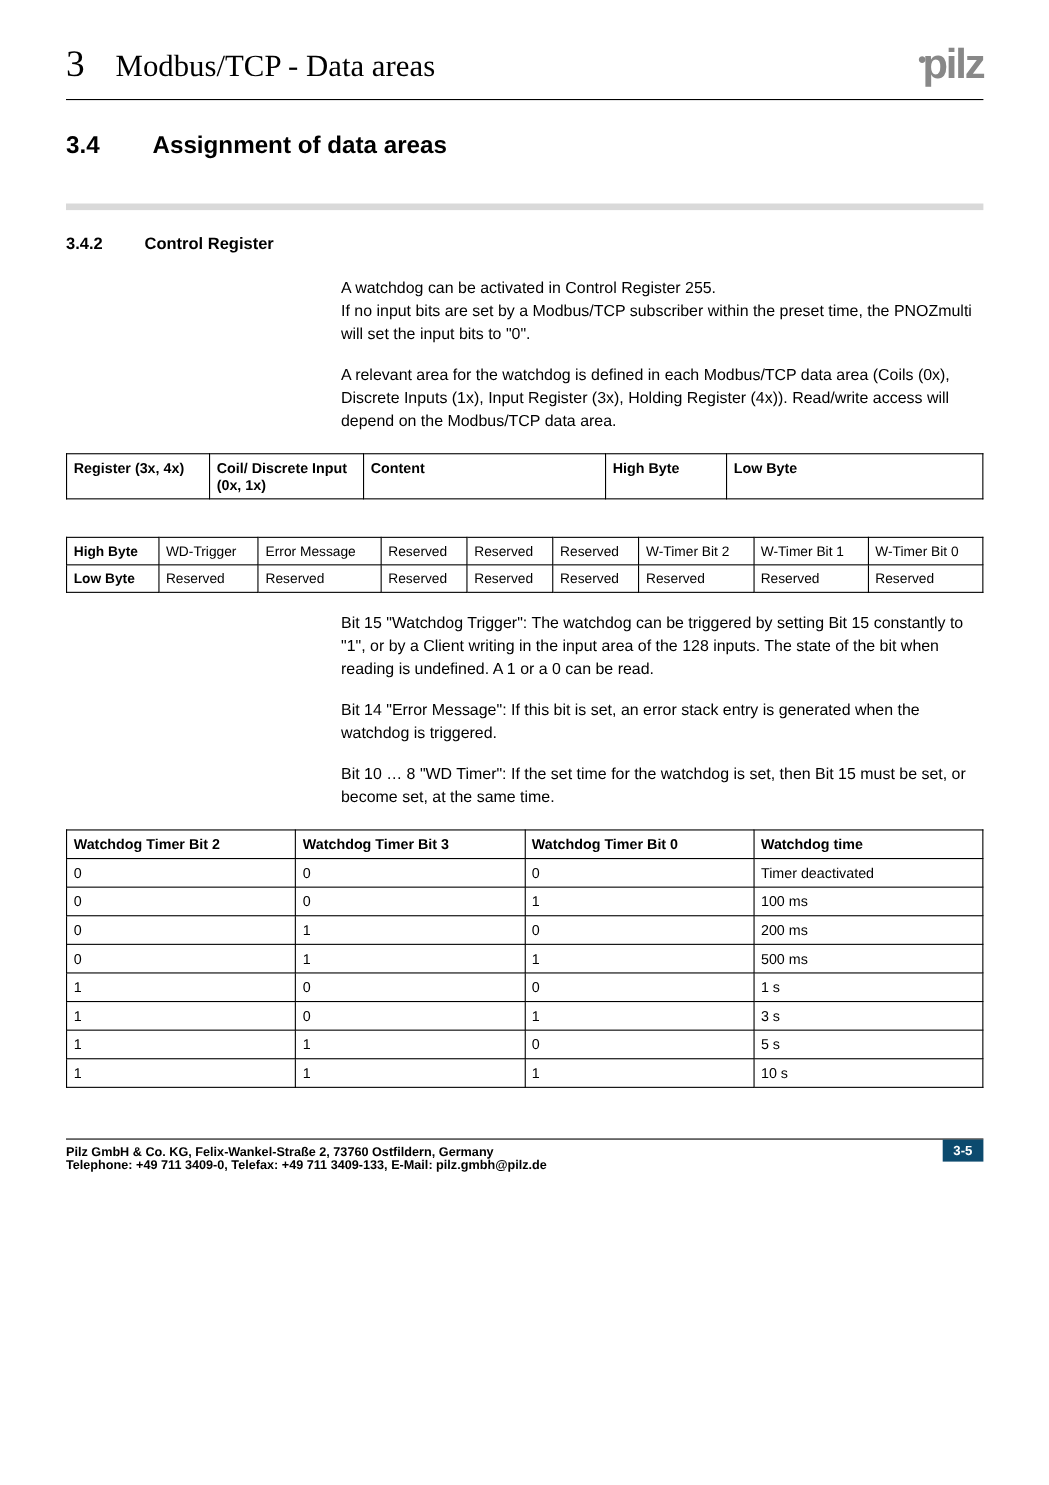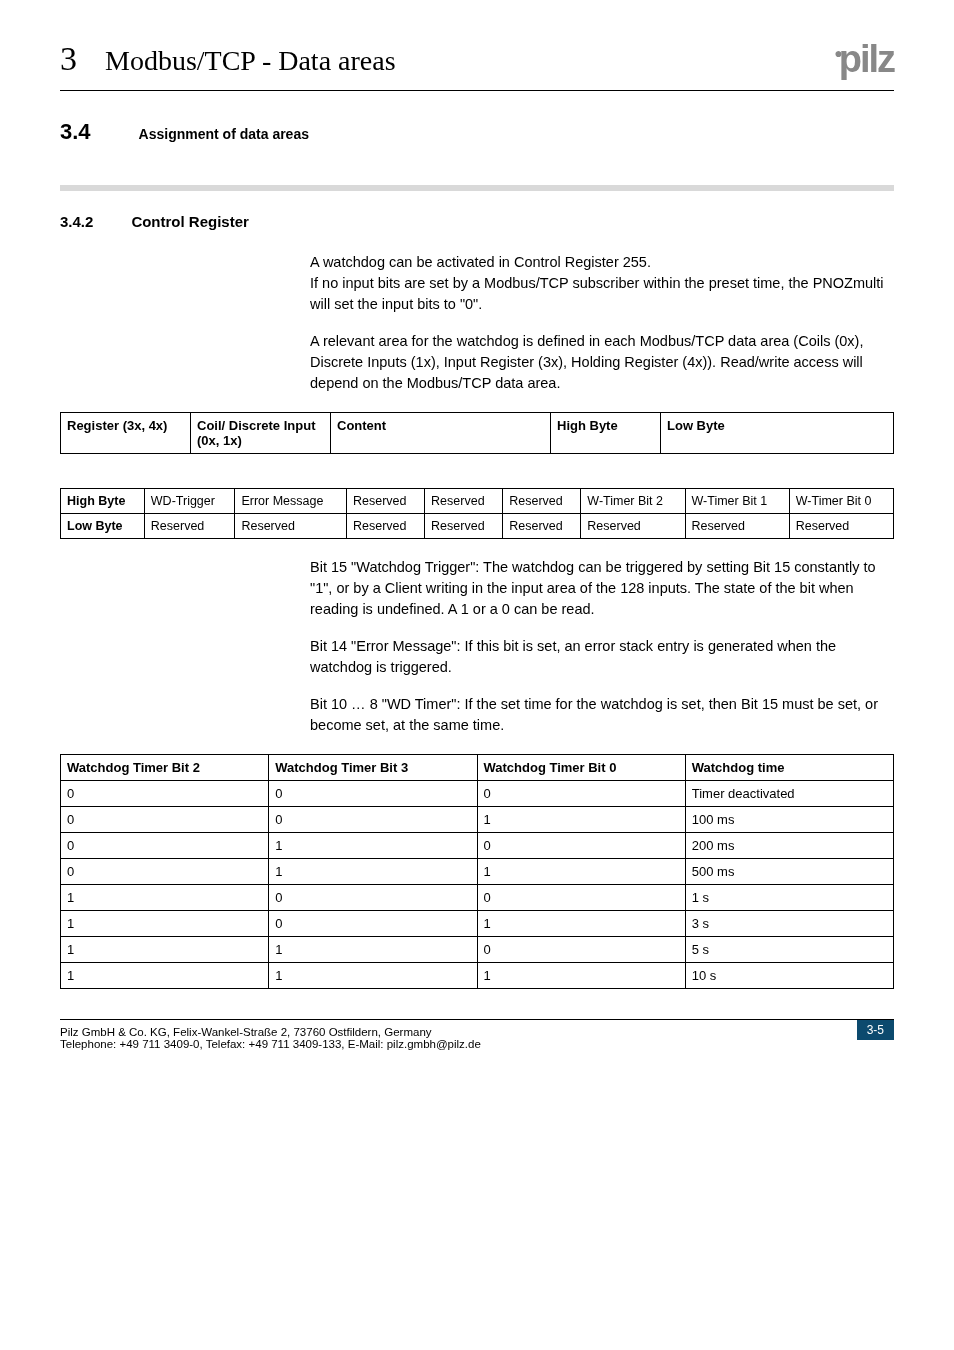--- a/index.html
+++ b/index.html
@@ -44,21 +44,21 @@
     line-height: 1;
   }
   .logo .bullet { color:#888; font-size:14px; margin-right:-2px; align-self:flex-start; margin-top:6px;}
   .section-line {
     display: flex;
     align-items: baseline;
     gap: 48px;
     margin-bottom: 40px;
   }
   .section-num { font-size: 22px; font-weight: bold; }
-  .section-title { font-size: 14px; font-weight: bold; }
+  .section-title { font-size: 22px; font-weight: bold; }
   .divider-bar {
     height: 6px;
     background: #d9d9d9;
     margin-bottom: 22px;
   }
   .subsection-line {
     display: flex;
     align-items: baseline;
     gap: 38px;
     margin-bottom: 22px;
@@ -92,26 +92,27 @@
   .t1 col.c1 { width: 130px; }
   .t1 col.c2 { width: 140px; }
   .t1 col.c3 { width: 220px; }
   .t1 col.c4 { width: 110px; }
   .t1 col.c5 { width: auto; }
   .t2 td, .t2 th { font-size: 12.5px; }
   .t2-label { font-weight: bold; }
   .t3 col.c { width: 25%; }
   .footer {
     border-top: 1px solid #000;
-    margin-top: 30px;
+    margin-top: 46px;
     padding-top: 6px;
     display: flex;
     justify-content: space-between;
     align-items: flex-start;
     font-size: 11.5px;
+    font-weight: bold;
   }
   .footer-right {
     background: #0c4a6e;
     color: #fff;
     padding: 3px 10px;
     font-size: 12px;
     margin-top:-6px;
   }
 </style>
 </head>

